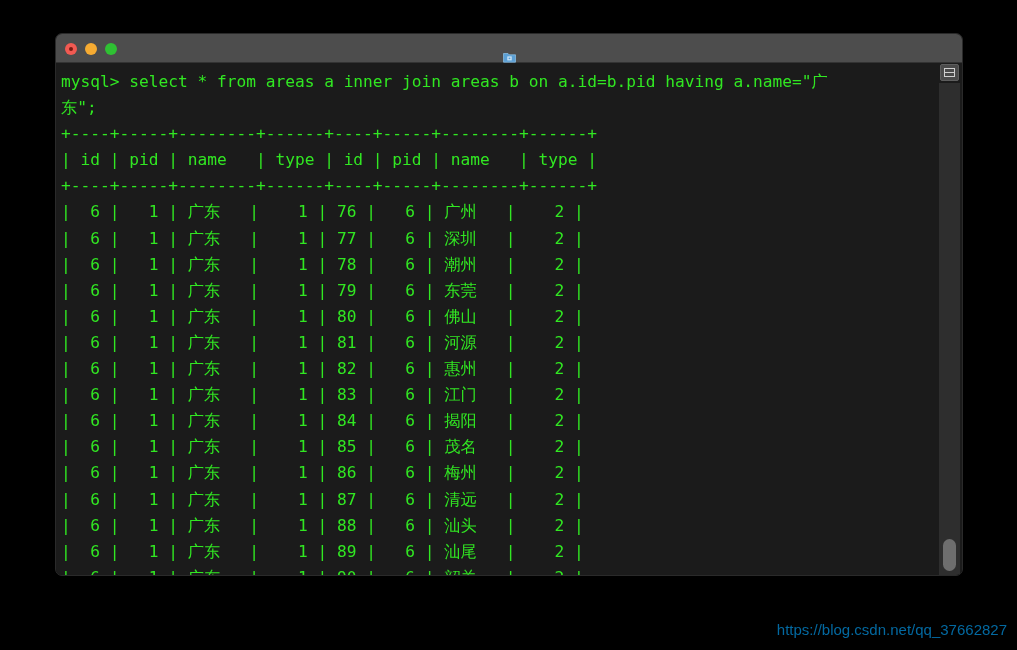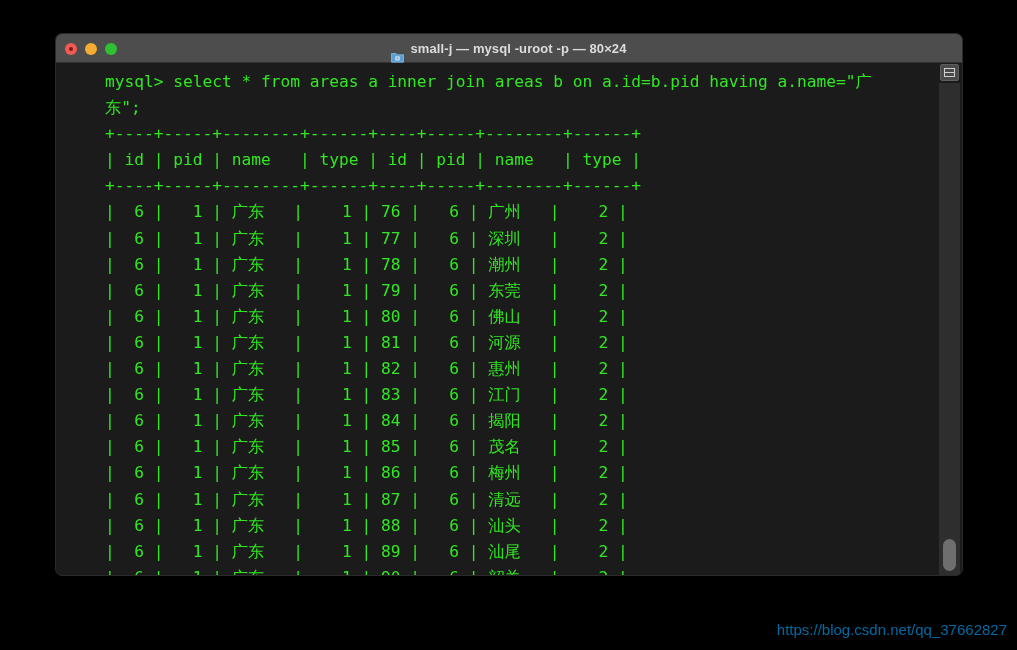--- a/index.html
+++ b/index.html
@@ -108,21 +108,21 @@
     top: 6px;
     right: 28px;
     bottom: 0;
     color: #31e722;
     font-family: "DejaVu Sans Mono", monospace;
     font-size: 16.2px;
     line-height: 26.1px;
     white-space: pre;
     letter-spacing: 0px;
   }
-  #screen .line { white-space: pre; margin-left: 44px; }
+  #screen .line { white-space: pre; }
 
   
   #wrap-marker {
     position: absolute;
     left: 888px;
     top: 6px;
     font-family: "DejaVu Sans Mono", monospace;
     font-size: 16.2px;
     line-height: 26.1px;
     color: #1f6b1a;
@@ -207,21 +207,20 @@
       <span class="light max"></span>
     </div>
     <div id="title-wrap">
       <span id="folder-icon">
         <svg width="13" height="11" viewBox="0 0 13 11" xmlns="http://www.w3.org/2000/svg">
           <path d="M0.5 1.5 L5 1.5 L6 2.8 L12.5 2.8 L12.5 10.2 L0.5 10.2 Z" fill="#5b9fd4" stroke="#8fc4e8" stroke-width="0.7"></path>
           <rect x="4.3" y="4.4" width="4.4" height="4" fill="#cfe6f7"></rect>
           <rect x="5.6" y="5.6" width="1.8" height="1.6" fill="#5b9fd4"></rect>
         </svg>
       </span>
-      <span id="window-title">small-j — mysql -uroot -p — 80×24</span>
     </div>
   </div>
 
   <div id="terminal-body">
     <div id="screen"><div class="line">mysql&gt; select * from areas a inner join areas b on a.id=b.pid having a.name="广</div><div class="line">东";</div><div class="line">+----+-----+--------+------+----+-----+--------+------+</div><div class="line">| id | pid | name   | type | id | pid | name   | type |</div><div class="line">+----+-----+--------+------+----+-----+--------+------+</div><div class="line">|  6 |   1 | 广东   |    1 | 76 |   6 | 广州   |    2 |</div><div class="line">|  6 |   1 | 广东   |    1 | 77 |   6 | 深圳   |    2 |</div><div class="line">|  6 |   1 | 广东   |    1 | 78 |   6 | 潮州   |    2 |</div><div class="line">|  6 |   1 | 广东   |    1 | 79 |   6 | 东莞   |    2 |</div><div class="line">|  6 |   1 | 广东   |    1 | 80 |   6 | 佛山   |    2 |</div><div class="line">|  6 |   1 | 广东   |    1 | 81 |   6 | 河源   |    2 |</div><div class="line">|  6 |   1 | 广东   |    1 | 82 |   6 | 惠州   |    2 |</div><div class="line">|  6 |   1 | 广东   |    1 | 83 |   6 | 江门   |    2 |</div><div class="line">|  6 |   1 | 广东   |    1 | 84 |   6 | 揭阳   |    2 |</div><div class="line">|  6 |   1 | 广东   |    1 | 85 |   6 | 茂名   |    2 |</div><div class="line">|  6 |   1 | 广东   |    1 | 86 |   6 | 梅州   |    2 |</div><div class="line">|  6 |   1 | 广东   |    1 | 87 |   6 | 清远   |    2 |</div><div class="line">|  6 |   1 | 广东   |    1 | 88 |   6 | 汕头   |    2 |</div><div class="line">|  6 |   1 | 广东   |    1 | 89 |   6 | 汕尾   |    2 |</div><div class="line">|  6 |   1 | 广东   |    1 | 90 |   6 | 韶关   |    2 |</div></div>
     <div id="wrap-marker">]</div>
 
     <div id="scroll-gutter">
       <div id="pane-button">
         <span id="split-pane-icon"></span>

